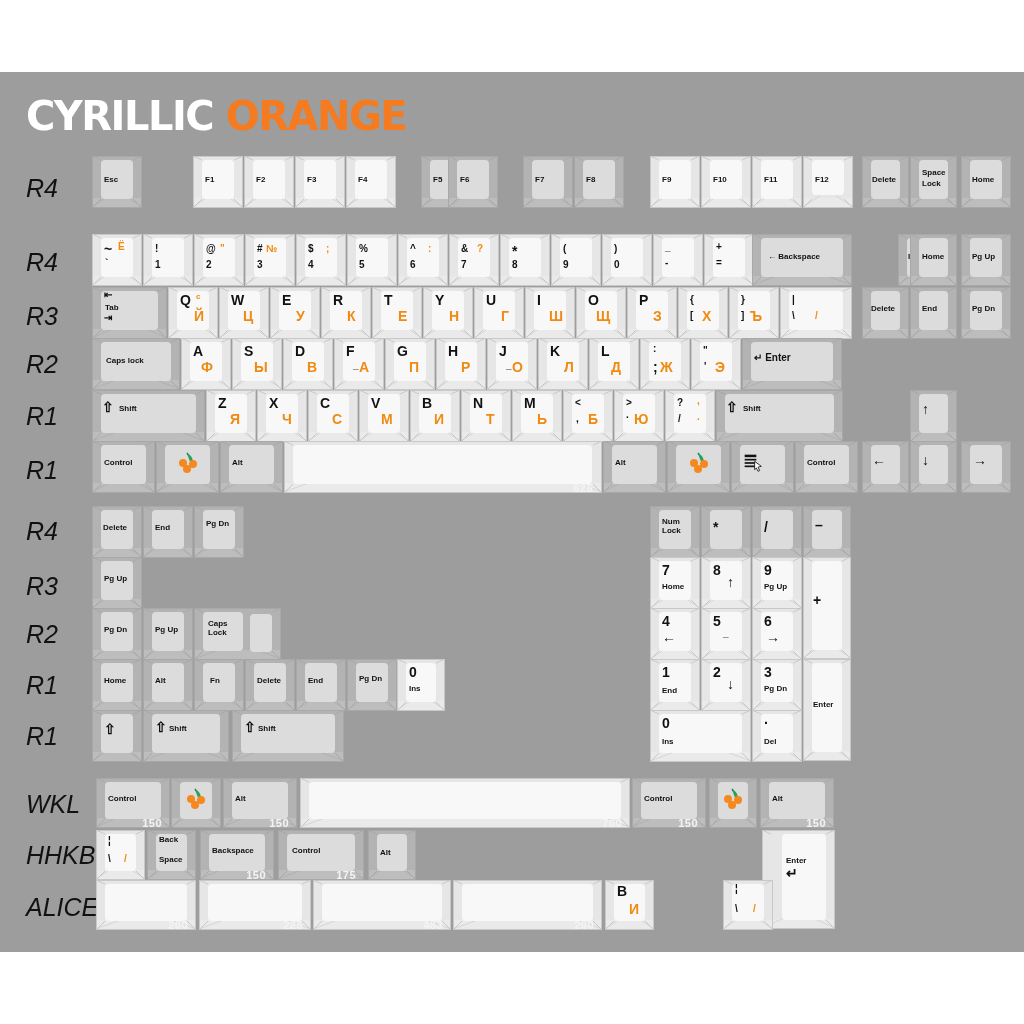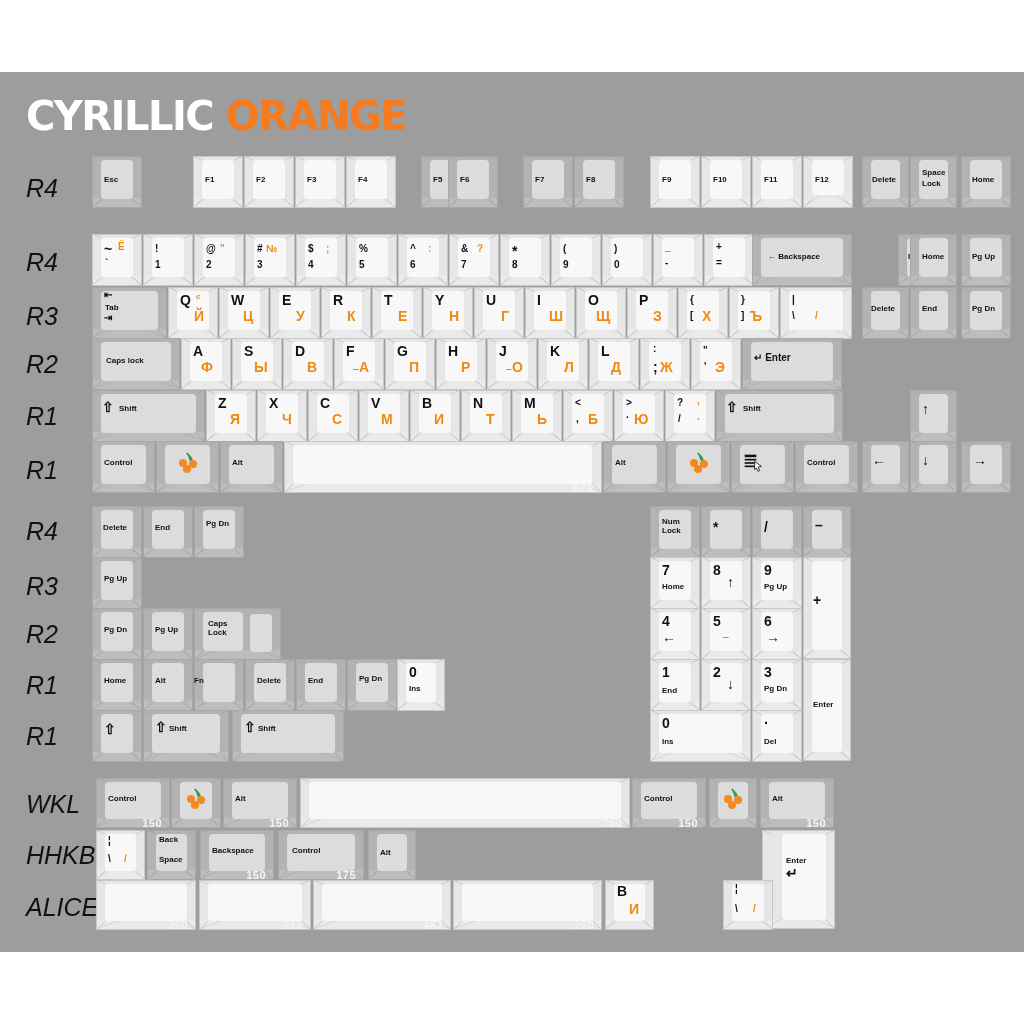--- a/index.html
+++ b/index.html
@@ -1588,21 +1588,21 @@
     <rect x="0" y="42" width="50" height="10" fill="#bdbdbd"></rect>
     <line x1="0" y1="0" x2="9" y2="4" stroke="#a8a8a8" stroke-width="1"></line>
     <line x1="50" y1="0" x2="41" y2="4" stroke="#a8a8a8" stroke-width="1"></line>
     <line x1="0" y1="52" x2="9" y2="43" stroke="#a8a8a8" stroke-width="1"></line>
     <line x1="50" y1="52" x2="41" y2="43" stroke="#a8a8a8" stroke-width="1"></line>
     <line x1="0" y1="51" x2="16.666666666666668" y2="40" stroke="#a8a8a8" stroke-width="0.6"></line>
     <line x1="50" y1="51" x2="33.33333333333333" y2="40" stroke="#a8a8a8" stroke-width="0.6"></line>
     <rect x="0.5" y="0.5" width="49" height="51" fill="none" stroke="#a8a8a8" stroke-width="1"></rect>
   </svg>
         <div class="top"></div>
-        <span class="lg sm" style="left: 0; top: 18px;">Fn</span>
+        <span class="lg sm" style="left: 16px; top: 18px;">Fn</span>
       </div>
       <div class="key mod" style="left: 245px; top: 587px; width: 50px; height: 52px;">
         <svg width="50" height="52" viewBox="0 0 50 52" style="position:absolute;left:0;top:0">
     <rect x="0" y="0" width="50" height="52" fill="#b3b3b3"></rect>
     <rect x="0" y="42" width="50" height="10" fill="#bdbdbd"></rect>
     <line x1="0" y1="0" x2="9" y2="4" stroke="#a8a8a8" stroke-width="1"></line>
     <line x1="50" y1="0" x2="41" y2="4" stroke="#a8a8a8" stroke-width="1"></line>
     <line x1="0" y1="52" x2="9" y2="43" stroke="#a8a8a8" stroke-width="1"></line>
     <line x1="50" y1="52" x2="41" y2="43" stroke="#a8a8a8" stroke-width="1"></line>
     <line x1="0" y1="51" x2="16.666666666666668" y2="40" stroke="#a8a8a8" stroke-width="0.6"></line>

